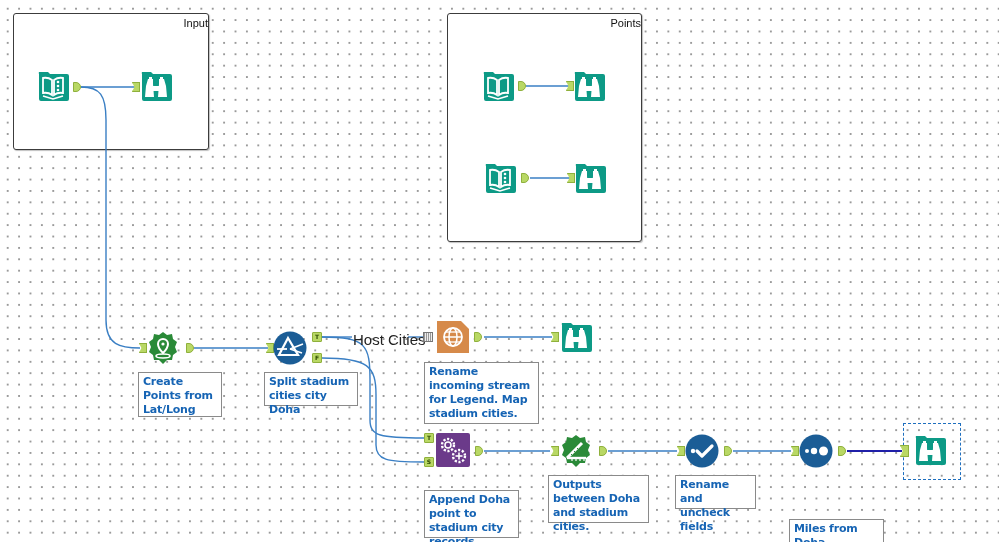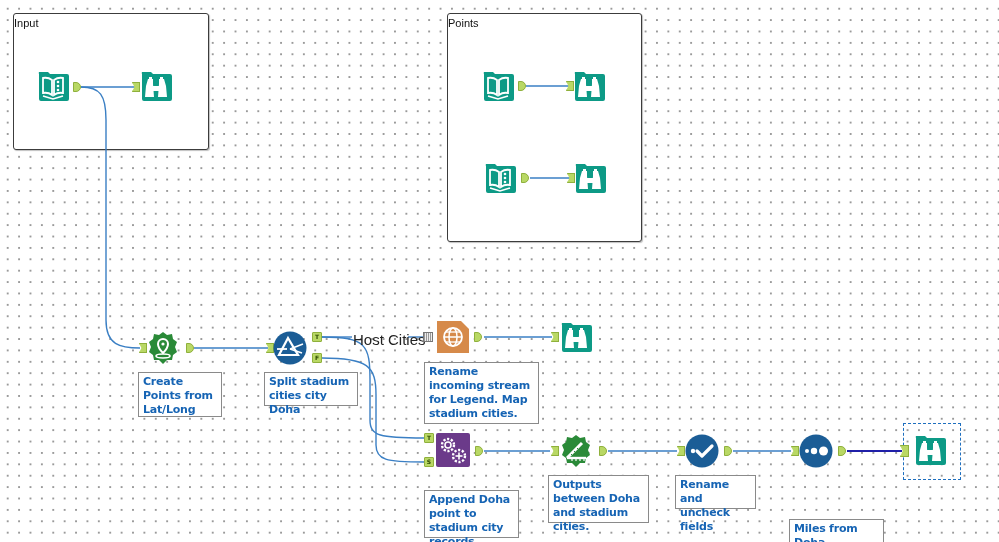--- a/index.html
+++ b/index.html
@@ -9,21 +9,21 @@
     background-image: radial-gradient(circle, #9a9a9a 0.8px, transparent 1.1px);
     background-size: 11.4px 11.4px;
     background-position: 2px 3px;
     font-family: "DejaVu Sans", sans-serif;
   }
   .container {
     position: absolute; background: #ffffff; border: 1.5px solid #3c3c3c;
     border-radius: 3px; box-shadow: 1px 1px 1px rgba(0,0,0,0.25);
   }
   .container-title {
-    position: absolute; top: 3px; left: 0; right: 0; text-align: left;
+    position: absolute; top: 3px; left: 0; right: 0; text-align: right;
     font-size: 11px; color: #111; font-family: "Liberation Sans", sans-serif;
   }
   svg.wires { position: absolute; left: 0; top: 0; width: 999px; height: 542px; pointer-events: none; }
   .tool { position: absolute; width: 34px; height: 34px; }
   .tool svg { width: 34px; height: 34px; display: block; }
   .anchor {
     position: absolute; width: 8px; height: 10px; background: #b9d865; border: 1px solid #8fb03c;
     box-sizing: border-box; font-size: 6px; line-height: 8px; text-align: center; color: #2d4a00;
     font-weight: bold; font-family: "DejaVu Sans", sans-serif;
   }

